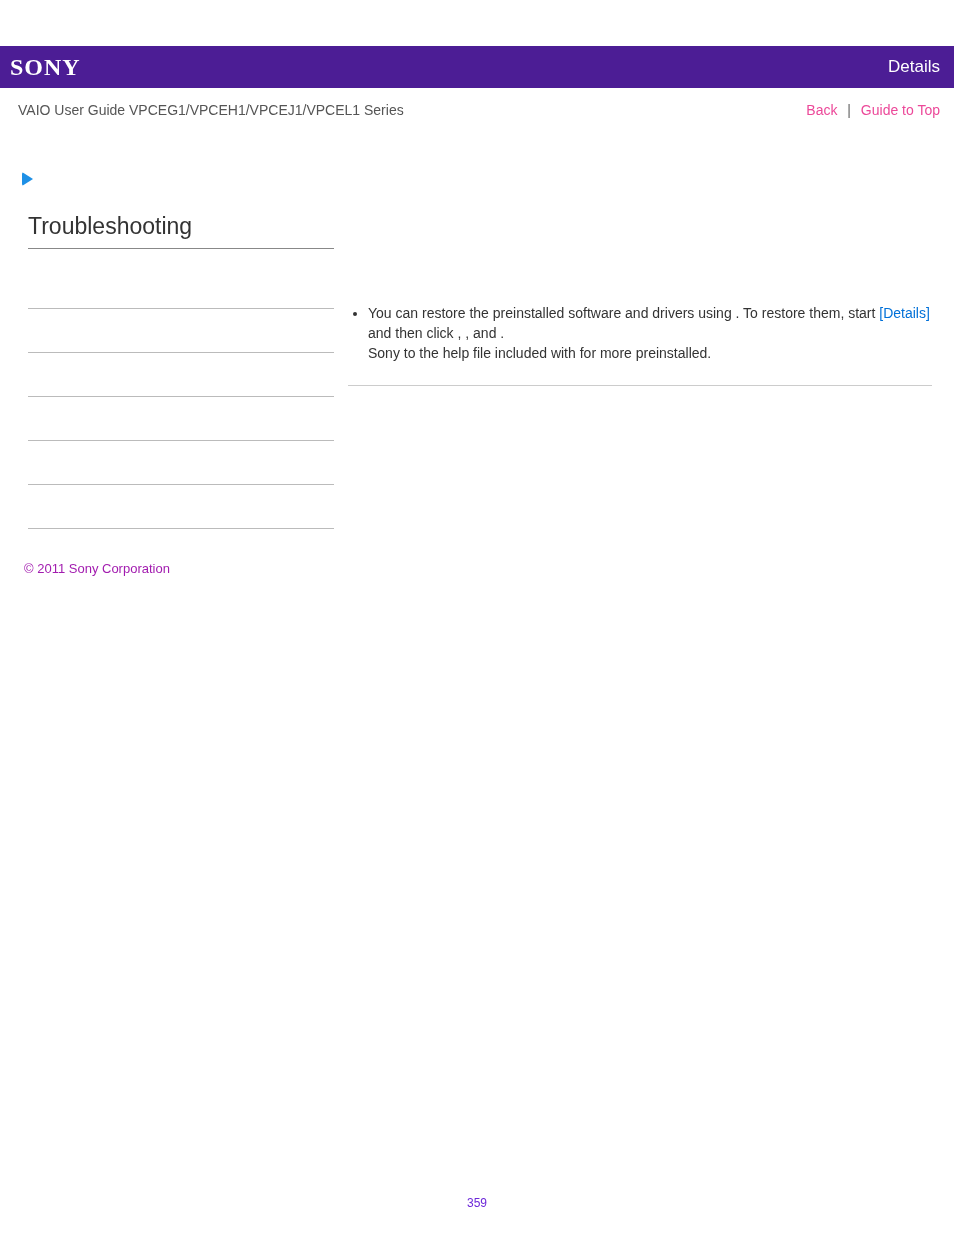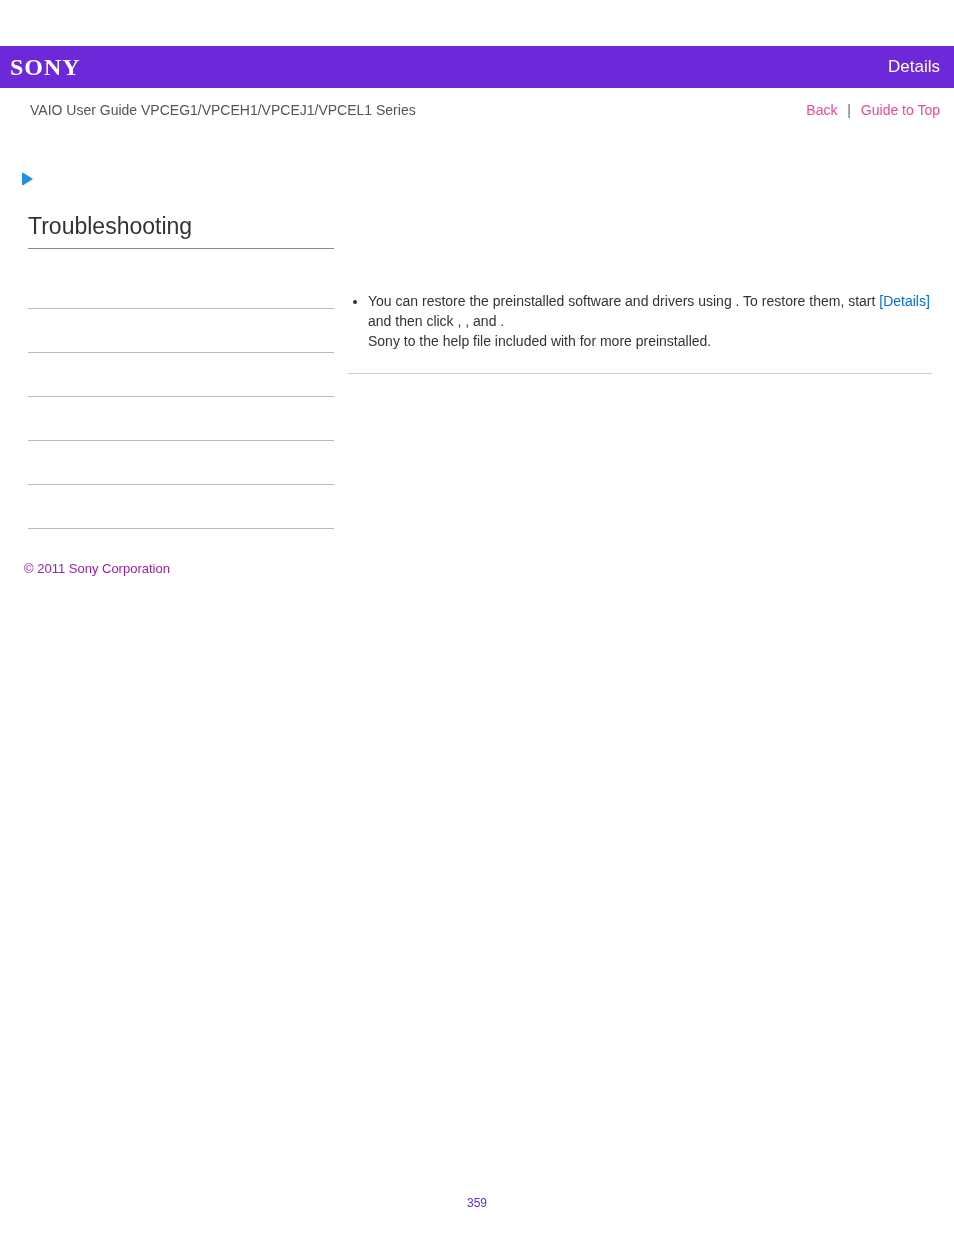--- a/index.html
+++ b/index.html
@@ -4,21 +4,21 @@
 <style>
   * { box-sizing: border-box; margin: 0; padding: 0; }
   body {
     font-family: Arial, Helvetica, sans-serif;
     font-size: 14px;
     color: #333;
     width: 954px;
     background: #fff;
   }
   .header-bar {
-    background: #6d28d9;
+    background: #4c1d95;
     height: 42px;
     display: flex;
     align-items: center;
     justify-content: space-between;
     padding: 0 14px 0 10px;
     margin-top: 46px;
   }
   .sony-logo {
     color: #fff;
     font-weight: bold;
@@ -28,21 +28,21 @@
   }
   .search-link {
     color: #fff;
     font-size: 17px;
     cursor: pointer;
   }
   .subheader {
     display: flex;
     justify-content: space-between;
     align-items: center;
-    padding: 14px 14px 14px 30px;
+    padding: 14px 14px 14px 18px;
     font-size: 14px;
     color: #555;
   }
   .nav-links { font-size: 14px; }
   .nav-links a { color: #ec4899; text-decoration: none; cursor: pointer; }
   .nav-sep { color: #666; padding: 0 6px; }
   .chevron-row {
     padding: 40px 0 0 22px;
   }
   .chevron {
@@ -78,20 +78,21 @@
     border-bottom: 1px solid #bbb;
   }
   .main {
     flex: 1;
     padding-left: 14px;
     padding-top: 26px;
   }
   .main ul {
     list-style: disc;
     padding-left: 20px;
+    margin-top: 12px;
   }
   .main li {
     font-size: 14px;
     line-height: 20px;
     color: #333;
   }
   .details-link {
     color: #0070d8;
     text-decoration: none;
     cursor: pointer;

